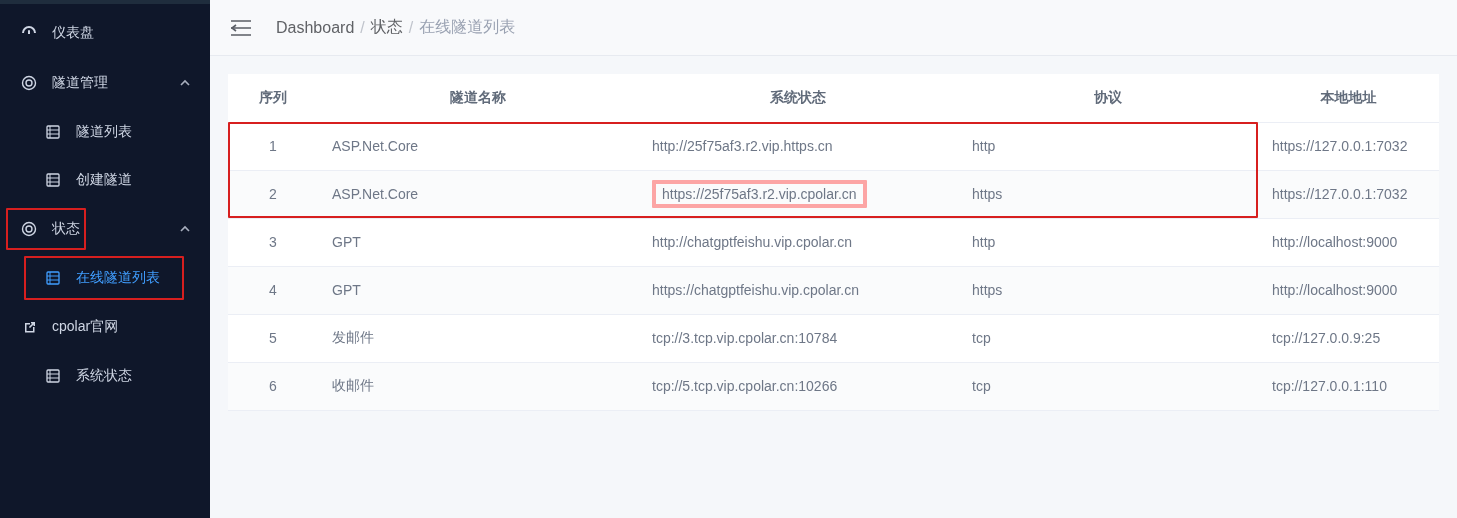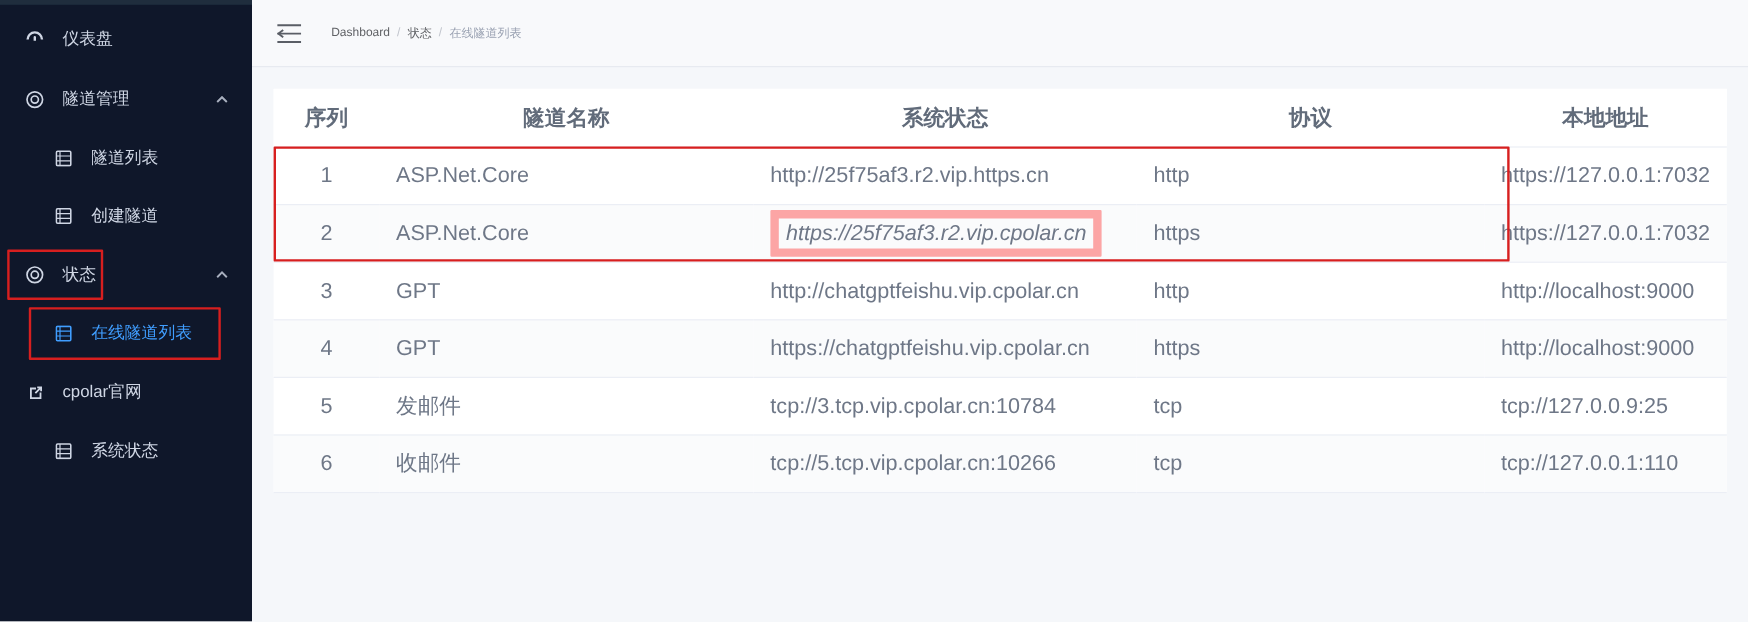--- a/index.html
+++ b/index.html
@@ -74,33 +74,33 @@
     border-bottom: 1px solid #e7eaf0;
   }
   .hamburger {
     width: 22px; height: 22px;
     margin-right: 24px;
     display: flex;
     align-items: center;
     justify-content: center;
     cursor: pointer;
   }
-  .breadcrumb { font-size: 10px; display:flex; align-items:center; gap:6px; }
+  .breadcrumb { font-size: 16px; display:flex; align-items:center; gap:6px; }
   .bc-sep { color: #c0c4cc; }
   .bc-item { color: #606266; }
   .bc-item.muted { color: #9aa2b2; }
   .bc-item:first-child { color:#606266; }
 
   .content-wrap { padding: 18px 18px 0 18px; flex:1; overflow:auto; }
 
   table.data {
     width: 100%;
     background: #ffffff;
     border-collapse: collapse;
-    font-size: 18px;
+    font-size: 14px;
     color: #6b7482;
   }
   table.data thead th {
     text-align: center;
     font-weight: 600;
     color: #616b7a;
     background: #fff;
     height: 48px;
     padding: 0 14px;
     border-bottom: 1px solid #ebeef5;
@@ -108,25 +108,24 @@
   table.data tbody td {
     height: 48px;
     padding: 0 14px;
     border-bottom: 1px solid #ebeef5;
     color: #6e7787;
   }
   table.data tbody tr:nth-child(even) td { background: #fafbfc; }
   .col-seq { width: 90px; text-align: center; }
   table.data thead th.col-seq { text-align:center; }
   .addr-box {
-    border: 7px solid #fca5a5;
+    border: 4px solid #fca5a5;
     padding: 2px 6px;
     border-radius: 1px;
     display: inline-block;
-    font-style: italic;
   }
 
   
   svg { display:block; }
 </style>
 </head>
 <body>
 
 <div class="app">
 

